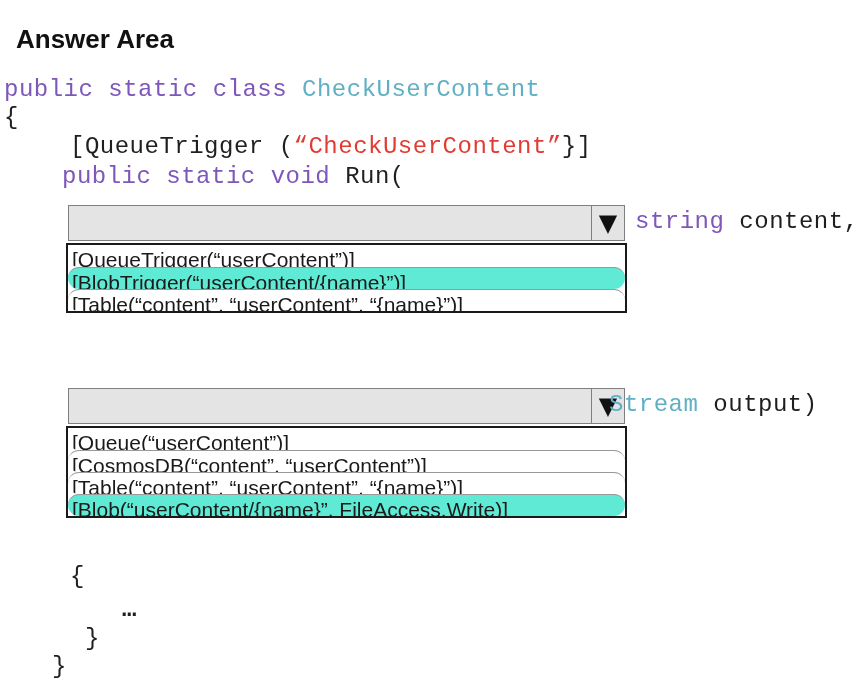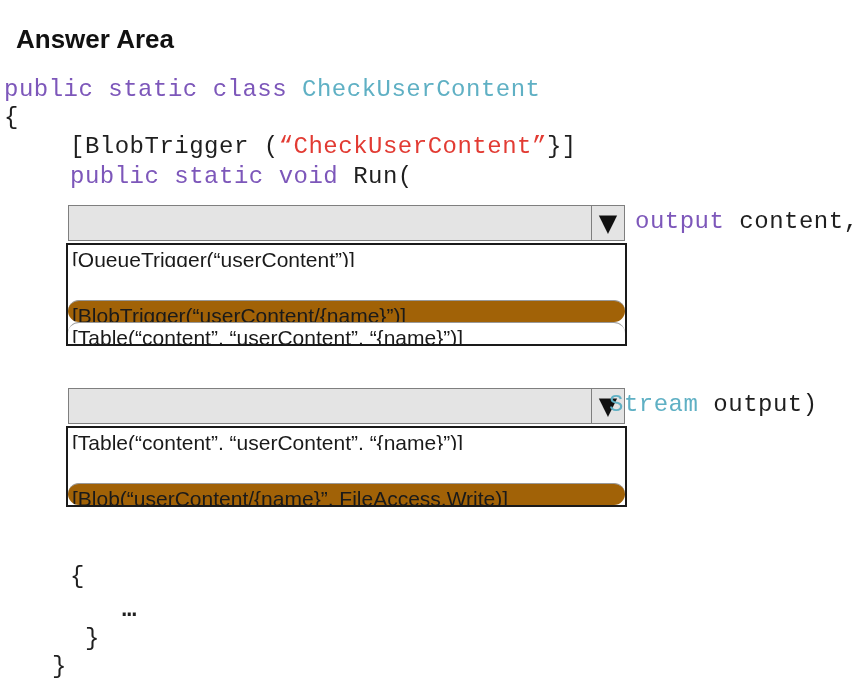--- a/index.html
+++ b/index.html
@@ -45,59 +45,61 @@
     position: absolute; left: 0; top: 38px; width: 561px;
     background: #ffffff; border: 2px solid #1a1a1a;
   }
   .option {
     height: 22px; line-height: 30px;
     padding-left: 4px;
     font-size: 21px; color: #1a1a1a;
     white-space: nowrap; overflow: hidden; border-radius: 13px;
   }
   .option + .option { border-top: 1px solid #999; }
-  .option.selected { background: #a16207; margin-top: 33px; }
+  .option.selected { background: #5eead4; }
 
   .bold { font-weight: 700; }
 </style>
 </head>
 <body>
 
 <div class="abs page-title">Answer Area</div>
 
 <div class="abs code" style="left:4px; top:76px;"><span class="kw">public static class </span><span class="type">CheckUserContent</span></div>
 
 <div class="abs code" style="left:4px; top:104px;">{</div>
 
-<div class="abs code" style="left:70px; top:133px;"><span>[BlobTrigger (</span><span class="str">“CheckUserContent”</span><span>}]</span></div>
+<div class="abs code" style="left:70px; top:133px;"><span>[QueueTrigger (</span><span class="str">“CheckUserContent”</span><span>}]</span></div>
 
-<div class="abs code" style="left:70px; top:163px;"><span class="kw">public static void </span><span>Run(</span></div>
+<div class="abs code" style="left:62px; top:163px;"><span class="kw">public static void </span><span>Run(</span></div>
 
 <div class="abs dd-group" style="left:66px; top:205px; height:170px;">
   <div class="dd-header">
     <div class="dd-arrow-cell">
       <span class="dd-arrow">▼</span>
     </div>
   </div>
   <div class="dd-list options">
       <div class="option">[QueueTrigger(“userContent”)]</div>
       <div class="option selected">[BlobTrigger(“userContent/{name}”)]</div>
       <div class="option">[Table(“content”, “userContent”, “{name}”)]</div>
     </div>
 </div>
 
-<div class="abs code" style="left:635px; top:208px;"><span class="kw">output</span><span> content,</span></div>
+<div class="abs code" style="left:635px; top:208px;"><span class="kw">string</span><span> content,</span></div>
 
 <div class="abs dd-group" style="left:66px; top:388px; height:170px;">
   <div class="dd-header">
     <div class="dd-arrow-cell">
       <span class="dd-arrow">▼</span>
     </div>
   </div>
   <div class="dd-list options">
+      <div class="option">[Queue(“userContent”)]</div>
+      <div class="option">[CosmosDB(“content”, “userContent”)]</div>
       <div class="option">[Table(“content”, “userContent”, “{name}”)]</div>
       <div class="option selected">[Blob(“userContent/{name}”, FileAccess.Write)]</div>
     </div>
 </div>
 
 <div class="abs code" style="left:609px; top:391px;"><span class="type">Stream</span><span> output)</span></div>
 
 <div class="abs code" style="left:70px; top:563px;">{</div>
 <div class="abs code bold" style="left:122px; top:596px;">…</div>
 <div class="abs code" style="left:85px; top:625px;">}</div>

